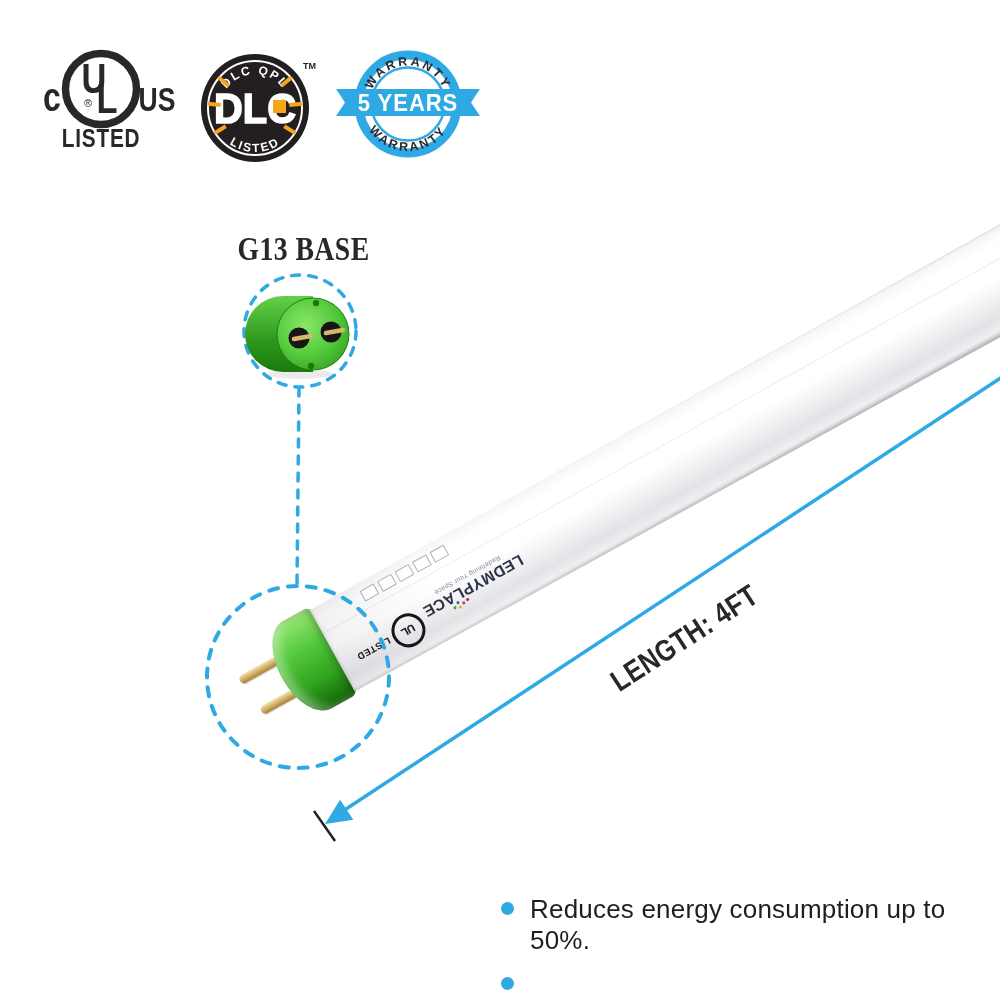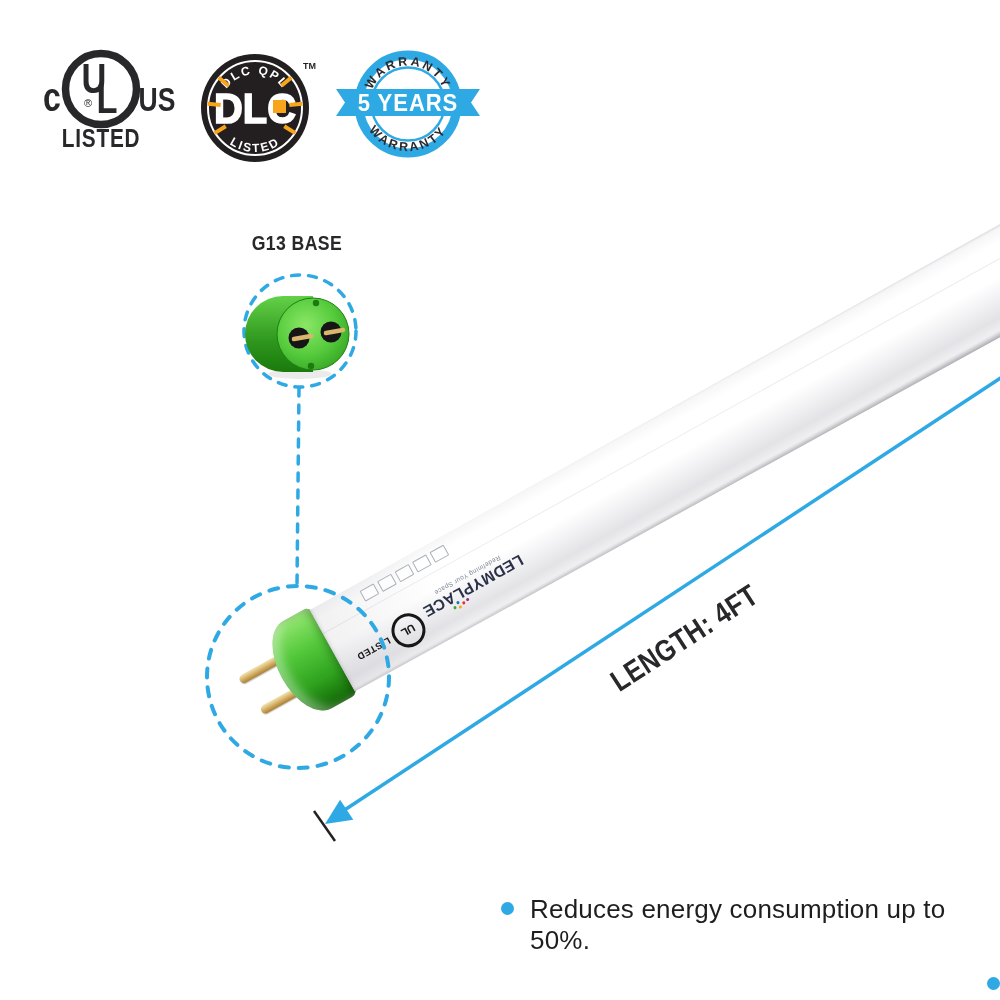--- a/index.html
+++ b/index.html
@@ -38,27 +38,27 @@
     transform:rotate(180deg);color:#2B3147;}
   .brand-name{font-size:15.5px;font-weight:bold;letter-spacing:.5px;line-height:1.05;}
   .brand-tag{font-size:6.5px;color:#7D8698;letter-spacing:.4px;}
   .sparkle{position:absolute;left:62%;top:-4px;width:3px;height:3px;border-radius:50%;background:#E63329;
     box-shadow:5px -2px 0 #F5A81C,10px 0 0 #3AAA35,5px 3px 0 #1C75BC,-5px 1px 0 #93268F;}
   
   .overlay{position:absolute;left:0;top:0;z-index:5;pointer-events:none;}
   
   .label{position:absolute;z-index:6;color:#28282B;font-weight:bold;}
   .cond{display:inline-block;transform:scaleX(.84);transform-origin:center;white-space:nowrap;}
-  .g13-label{left:212px;top:231px;width:170px;text-align:center;font-size:21px;letter-spacing:.5px;}
+  .g13-label{left:212px;top:231px;width:170px;text-align:right;font-size:33px;letter-spacing:.5px;font-family:Liberation Serif, serif;}
   .length-label{left:585px;top:624px;width:190px;text-align:center;font-size:30px;
     transform:rotate(-33deg);letter-spacing:.5px;}
   
   .features{position:absolute;left:501px;top:894px;z-index:6;list-style:none;margin:0;padding:0;}
   .feature-item{display:flex;align-items:flex-start;gap:16px;font-size:26px;color:#1E1E1E;
-    margin-bottom:13px;letter-spacing:.2px;justify-content:flex-end;}
+    margin-bottom:13px;letter-spacing:.2px;}
   .feature-dot{flex:0 0 auto;width:13px;height:13px;border-radius:50%;background:#2FA9E4;margin-top:8px;}
 </style>
 </head>
 <body>
 
 <div class="canvas">
 
   <div class="tube-assembly">
     <div class="pin pin-1"></div>
     <div class="pin pin-2"></div>

